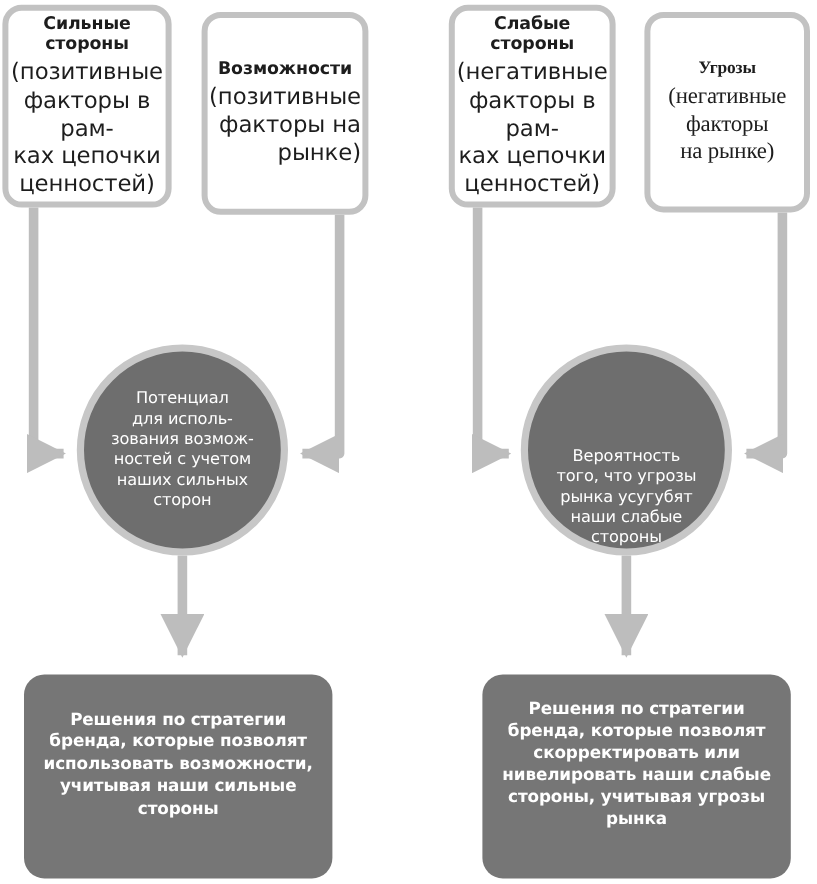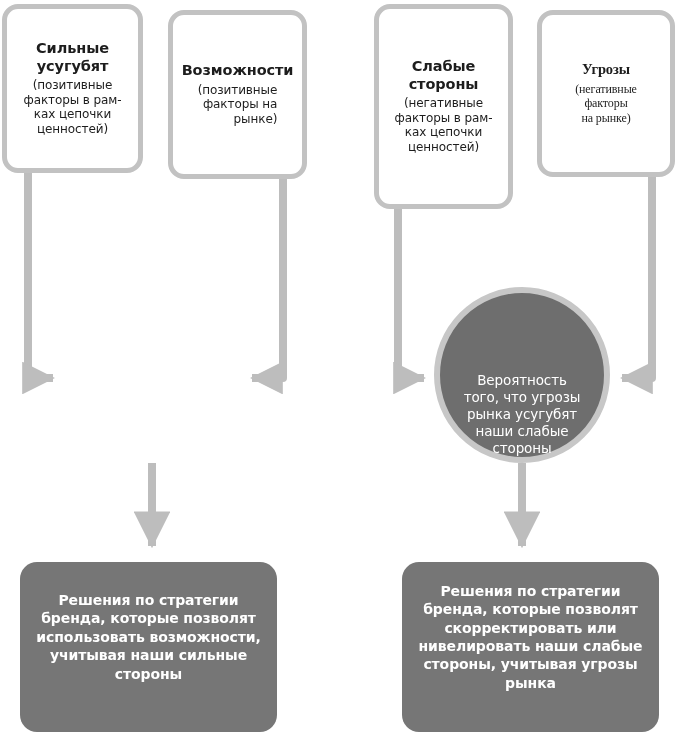--- a/index.html
+++ b/index.html
@@ -43,29 +43,29 @@
   }
   .factor-title {
     font-weight: bold;
     font-size: 14.5px;
     line-height: 1.2;
     letter-spacing: -0.1px;
     margin-bottom: 3px;
     white-space: pre-line;
   }
   .factor-sub {
-    font-size: 12px;
+    font-size: 19px;
     line-height: 1.22;
     letter-spacing: -0.1px;
     white-space: pre-line;
   }
 
   #box-strengths     { left: 2px;   top: 4px;  width: 141px; height: 169px; }
   #box-opportunities { left: 168px; top: 10px; width: 139px; height: 169px; text-align: right; }
-  #box-weaknesses    { left: 374px; top: 4px;  width: 139px; height: 205px; }
+  #box-weaknesses    { left: 374px; top: 4px;  width: 139px; height: 169px; }
   #box-threats       { left: 537px; top: 10px; width: 138px; height: 167px; font-family: Liberation Serif, serif; }
 
   
   .circle {
     position: absolute;
     box-sizing: border-box;
     width: 176px;
     height: 176px;
     border-radius: 50%;
     background: #6e6e6e;
@@ -141,21 +141,21 @@
       <path d="M 398 173 L 398 378 L 424 378" marker-end="url(#arrow-right)"></path>
 
       <path d="M 652 177 L 652 378 L 622 378" marker-end="url(#arrow-left)"></path>
 
       <path d="M 522 463 L 522 546" marker-end="url(#arrow-down)"></path>
     </g>
   </svg>
 
   <div class="factor-box" id="box-strengths">
     <div class="factor-title">Сильные
-усугубят</div>
+стороны</div>
     <div class="factor-sub">(позитивные
 факторы в рам-
 ках цепочки
 ценностей)</div>
   </div>
 
   <div class="factor-box" id="box-opportunities">
     <div class="factor-title">Возможности</div>
     <div class="factor-sub">(позитивные
 факторы на
@@ -171,20 +171,28 @@
 ценностей)</div>
   </div>
 
   <div class="factor-box" id="box-threats">
     <div class="factor-title">Угрозы</div>
     <div class="factor-sub">(негативные
 факторы
 на рынке)</div>
   </div>
 
+  <div class="circle" id="circle-so">
+    <div class="circle-text">Потенциал
+для исполь-
+зования возмож-
+ностей с учетом
+наших сильных
+сторон</div>
+  </div>
 
   <div class="circle" id="circle-wt">
     <div class="circle-text">Вероятность
 того, что угрозы
 рынка усугубят
 наши слабые
 стороны</div>
   </div>
 
   <div class="decision-box" id="box-decision-so">

